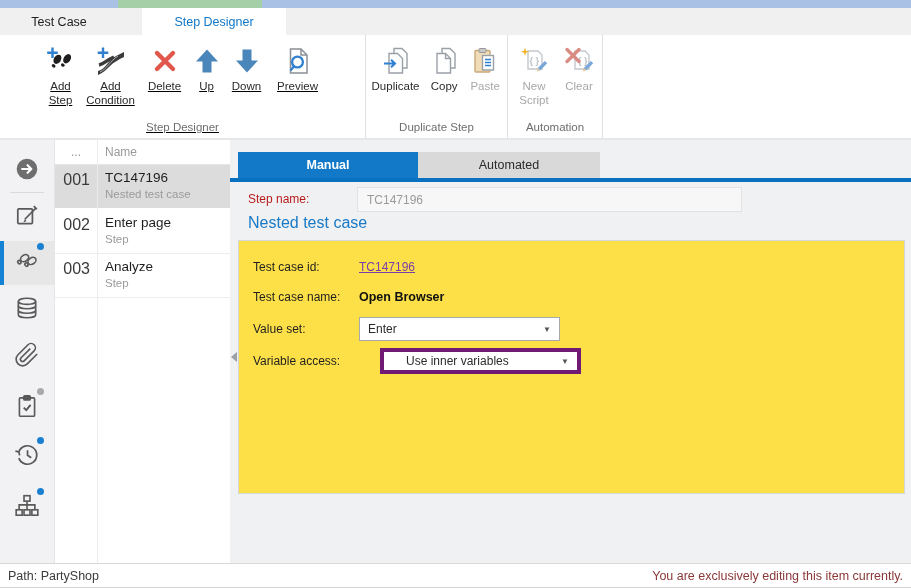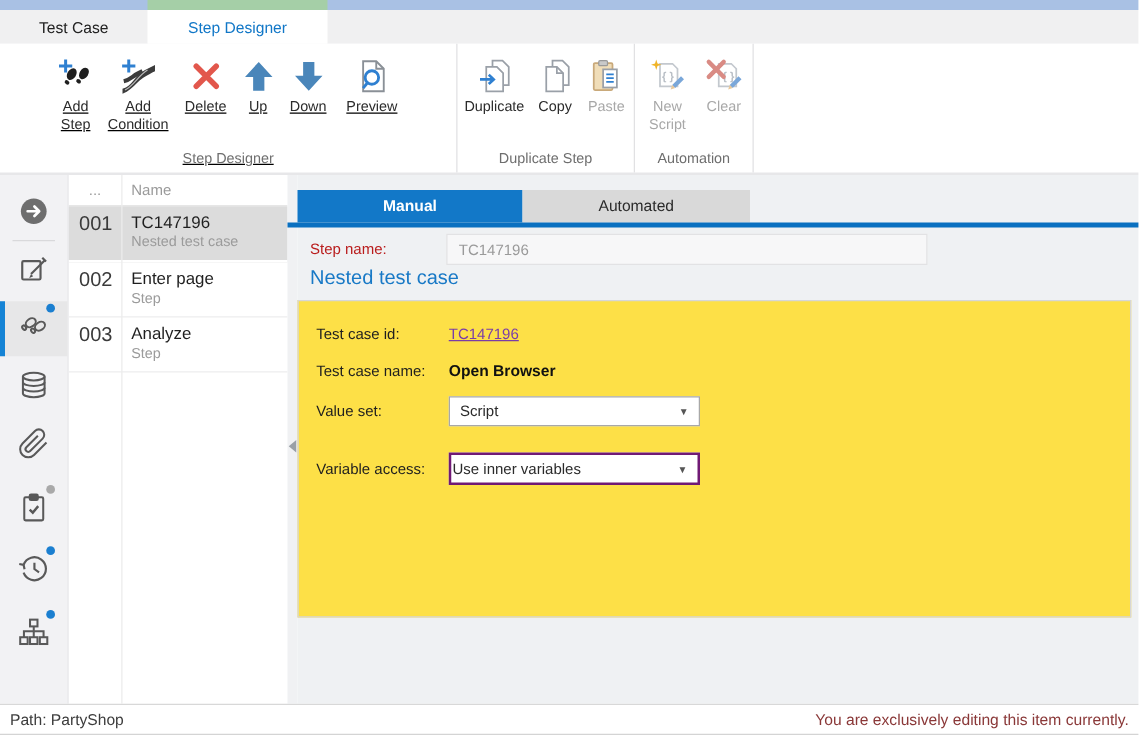--- a/index.html
+++ b/index.html
@@ -3,21 +3,21 @@
 <meta charset="utf-8">
 <style>
   * { margin:0; padding:0; box-sizing:border-box; }
   html,body { background:#fff; }
   body { font-family:"Liberation Sans","DejaVu Sans",sans-serif; }
   #app { position:relative; width:911px; height:588px; background:#fff; overflow:hidden; cursor:default; }
 
   
   .topstrip { position:absolute; top:0; left:0; width:911px; height:8px; background:#a9c1e4; }
   .topstrip .green-seg { position:absolute; left:118px; top:0; width:144px; height:8px; background:#a5cfa7; }
-  .tabrow { position:absolute; top:8px; left:0; width:911px; height:27px; background:#f0f0f1; display:flex; }
+  .tabrow { position:absolute; top:8px; left:0; width:911px; height:27px; background:#f0f0f1; display:flex;gap:24px; }
   .wtab { display:flex; align-items:center; justify-content:center; font-size:12.5px; color:#222; }
   .wtab.t0 { width:118px; }
   .wtab.t1 { width:144px; background:#fff; color:#1177c7; }
 
   
   .ribbon { position:absolute; top:35px; left:0; width:911px; height:105px; background:#fff; border-bottom:2px solid #e7e7e9; display:flex; }
   .rgroup { display:flex; flex-direction:column; height:103px; }
   .rgroup.g0 { width:365px;text-decoration:underline; }
   .rgroup.g1 { width:142px; border-left:1px solid #e1e1e3; }
   .rgroup.g2 { width:96px;  border-left:1px solid #e1e1e3; border-right:1px solid #e1e1e3; }
@@ -69,25 +69,25 @@
   .stepname-row { position:absolute; top:47px; left:0; right:0; height:26px; }
   .stepname-row label { position:absolute; left:10px; top:5px; font-size:12px; color:#b91c1c; }
   .stepname-input { position:absolute; left:119px; top:0; width:385px; height:25px; background:#f7f7f8; border:1px solid #e2e2e4; color:#9a9a9a; font-size:12px; padding-left:9px; font-family:inherit; }
   .heading { position:absolute; top:74px; left:10px; font-size:16px; color:#1879c6; }
   .formpanel { position:absolute; top:100px; left:0; right:6px; height:254px; background:#fde047; border:1px solid #d6d6d6; padding-top:8px; }
   .frow { display:flex; align-items:center; margin-left:14px; }
   .frow .flabel { width:106px; font-size:12px; color:#1f1f1f; flex:none; }
   .frow.r0 { margin-top:7px; height:22px; }
   .frow.r1 { margin-top:8px; height:22px; }
   .frow.r2 { margin-top:8px; height:26px; }
-  .frow.r3 { margin-top:19px; height:28px; }
+  .frow.r3 { margin-top:5px; height:28px;gap:21px; }
   .flink { font-size:12px; color:#7a3da8; text-decoration:underline; }
   .fbold { font-size:12.5px; color:#111; font-weight:700; }
   .dd { width:201px; height:24px; background:#fff; border:1px solid #a8a8a8; display:flex; align-items:center; padding-left:8px; font-size:12px; color:#2b2b2b; }
-  .dd.focused { border:2px solid #701a75; padding-left:1px; height:26px; }
+  .dd.focused { border:4px solid #701a75; padding-left:22px; height:26px; }
   .dd .caret { margin-left:auto; padding-right:8px; font-size:8px; color:#555; }
 
   
   .statusbar { position:absolute; left:0; bottom:0; width:911px; height:25px; background:#fff; border-top:1px solid #d8d8d8; border-bottom:1px solid #d4d4d4; display:flex; align-items:center; padding:0 8px; }
   .status-left { font-size:12.5px; color:#3c3c3c; }
   .status-right { margin-left:auto; font-size:12.5px; color:#8a3838; }
 </style>
 </head>
 <body>
 
@@ -380,21 +380,21 @@
           <span class="flabel">Test case id:</span>
           <a class="flink" href="#">TC147196</a>
         </div>
         <div class="frow r1">
           <span class="flabel">Test case name:</span>
           <span class="fbold">Open Browser</span>
         </div>
         <div class="frow r2">
           <span class="flabel">Value set:</span>
           <div class="dd">
-            <span>Script</span>
+            <span>Enter</span>
             <span class="caret">▼</span>
           </div>
         </div>
         <div class="frow r3">
           <span class="flabel">Variable access:</span>
           <div class="dd focused">
             <span>Use inner variables</span>
             <span class="caret">▼</span>
           </div>
         </div>

